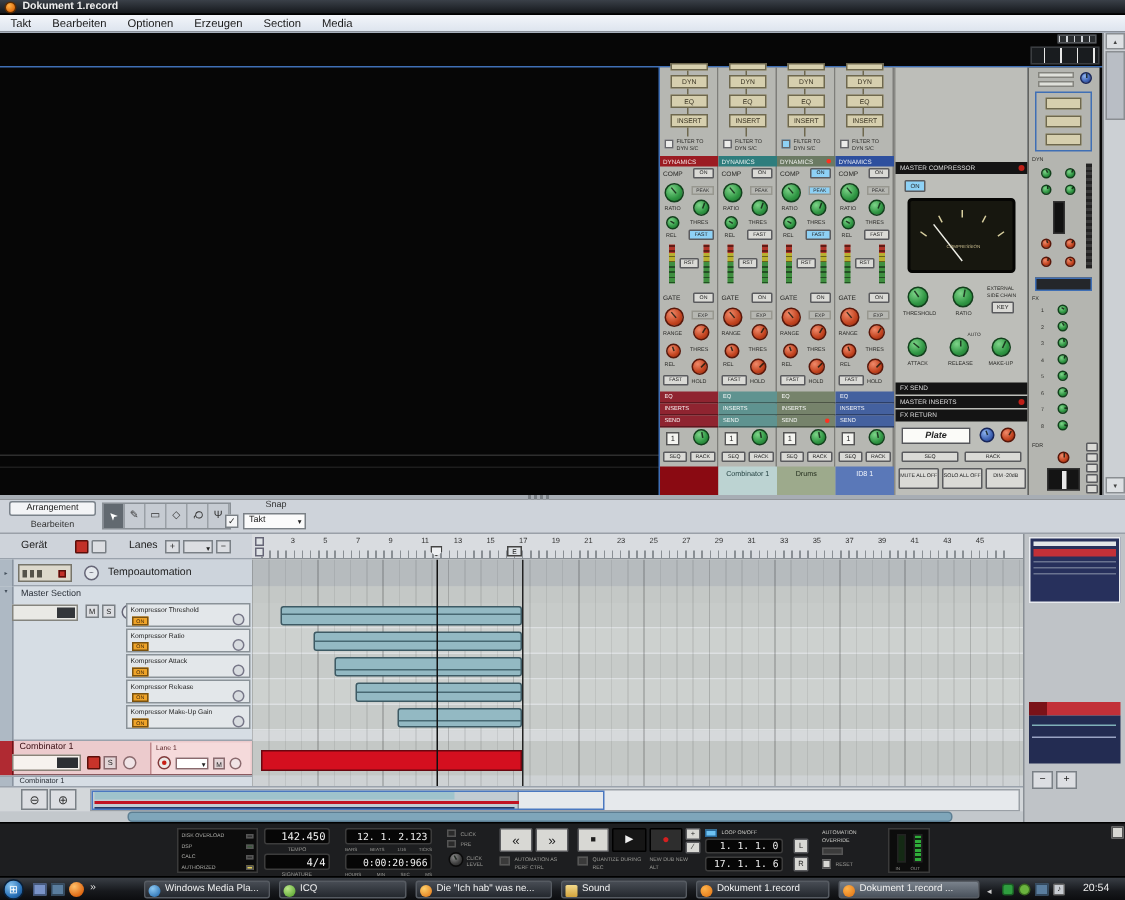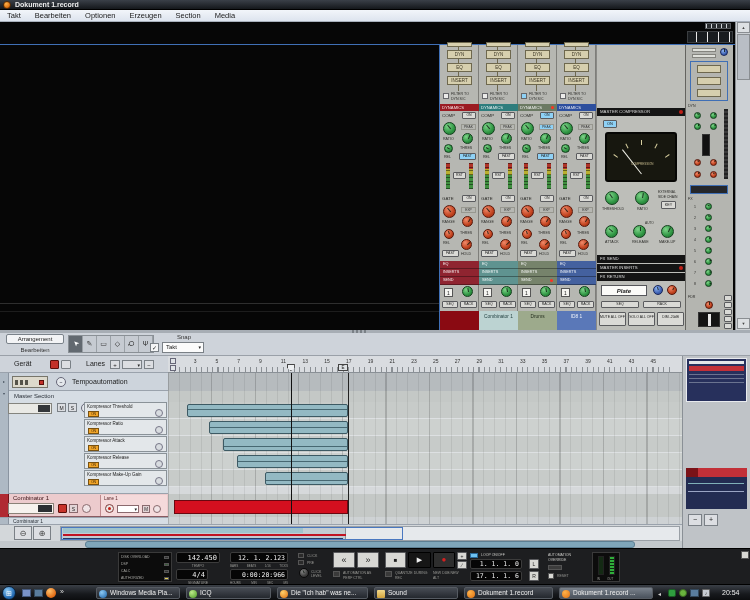--- a/index.html
+++ b/index.html
@@ -652,21 +652,21 @@
         <div style="position: absolute; left: 2px; top: 9px; font-size: 3.5px; line-height: 4.5px; color: rgb(168, 168, 164); white-space: nowrap;">DSP</div>
         <div style="position: absolute; left: 45px; top: 10px; width: 5px; height: 3px; background: rgb(58, 90, 58); border: 1px solid rgb(85, 85, 85);"></div>
         <div style="position: absolute; left: 2px; top: 16px; font-size: 3.5px; line-height: 4.5px; color: rgb(168, 168, 164); white-space: nowrap;">CALC</div>
         <div style="position: absolute; left: 45px; top: 17px; width: 5px; height: 3px; background: rgb(51, 51, 51); border: 1px solid rgb(85, 85, 85);"></div>
         <div style="position: absolute; left: 2px; top: 23px; font-size: 3.5px; line-height: 4.5px; color: rgb(168, 168, 164); white-space: nowrap;">AUTHORIZED</div>
         <div style="position: absolute; left: 45px; top: 24px; width: 5px; height: 3px; background: rgb(232, 210, 85); border: 1px solid rgb(85, 85, 85);"></div>
       </div>
 
     <div class="lcd" style="left:176px;top:3px;width:44px;height:11px;font-size:7px;line-height:10px;padding-right:2px">142.450</div>
     <div class="tlab" style="left:176px;top:15px;width:44px;text-align:center">TEMPO</div>
-    <div class="lcd" style="left:176px;top:20px;width:32px;height:11px;font-size:7px;line-height:10px;padding-right:2px">4/4</div>
+    <div class="lcd" style="left:176px;top:20px;width:44px;height:11px;font-size:7px;line-height:10px;padding-right:2px">4/4</div>
     <div class="tlab" style="left:176px;top:32px;width:44px;text-align:center">SIGNATURE</div>
 
     <div class="lcd" style="left:230px;top:3px;width:58px;height:11px;font-size:6.5px;line-height:10px;padding-right:2px">12. 1. 2.123</div>
     <div id="pos-labels" class="abs" style="left:230px;top:15px;width:58px;display:flex;justify-content:space-between">
         <span style="font-size: 3px; color: rgb(154, 154, 150);">BARS</span>
         <span style="font-size: 3px; color: rgb(154, 154, 150);">BEATS</span>
         <span style="font-size: 3px; color: rgb(154, 154, 150);">1/16</span>
         <span style="font-size: 3px; color: rgb(154, 154, 150);">TICKS</span>
       </div>
     <div class="lcd" style="left:230px;top:20px;width:58px;height:11px;font-size:6.5px;line-height:10px;padding-right:2px">0:00:20:966</div>

